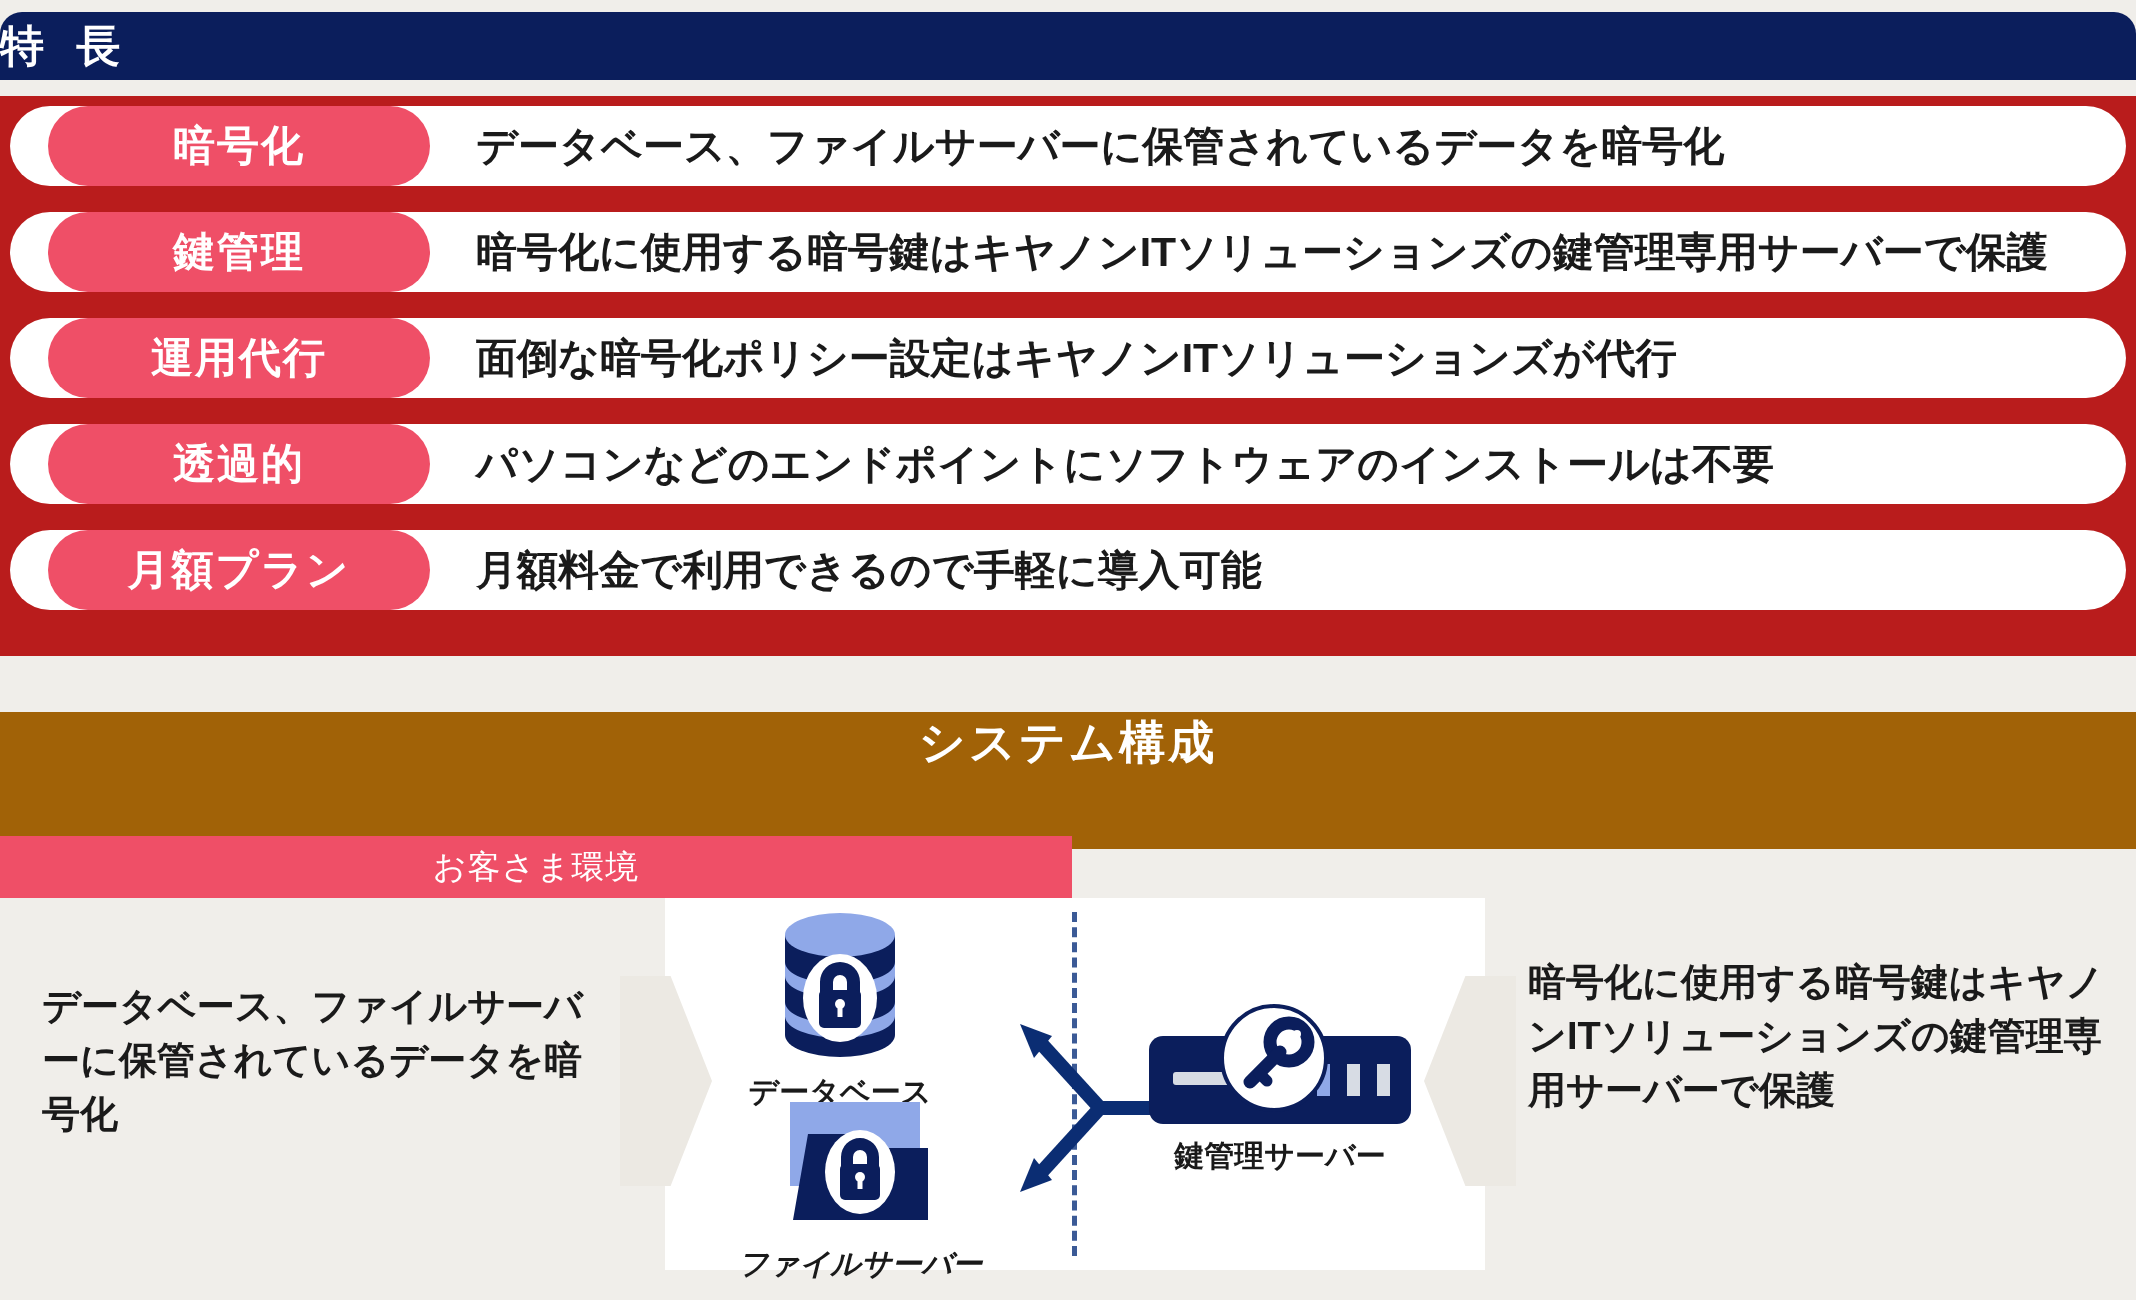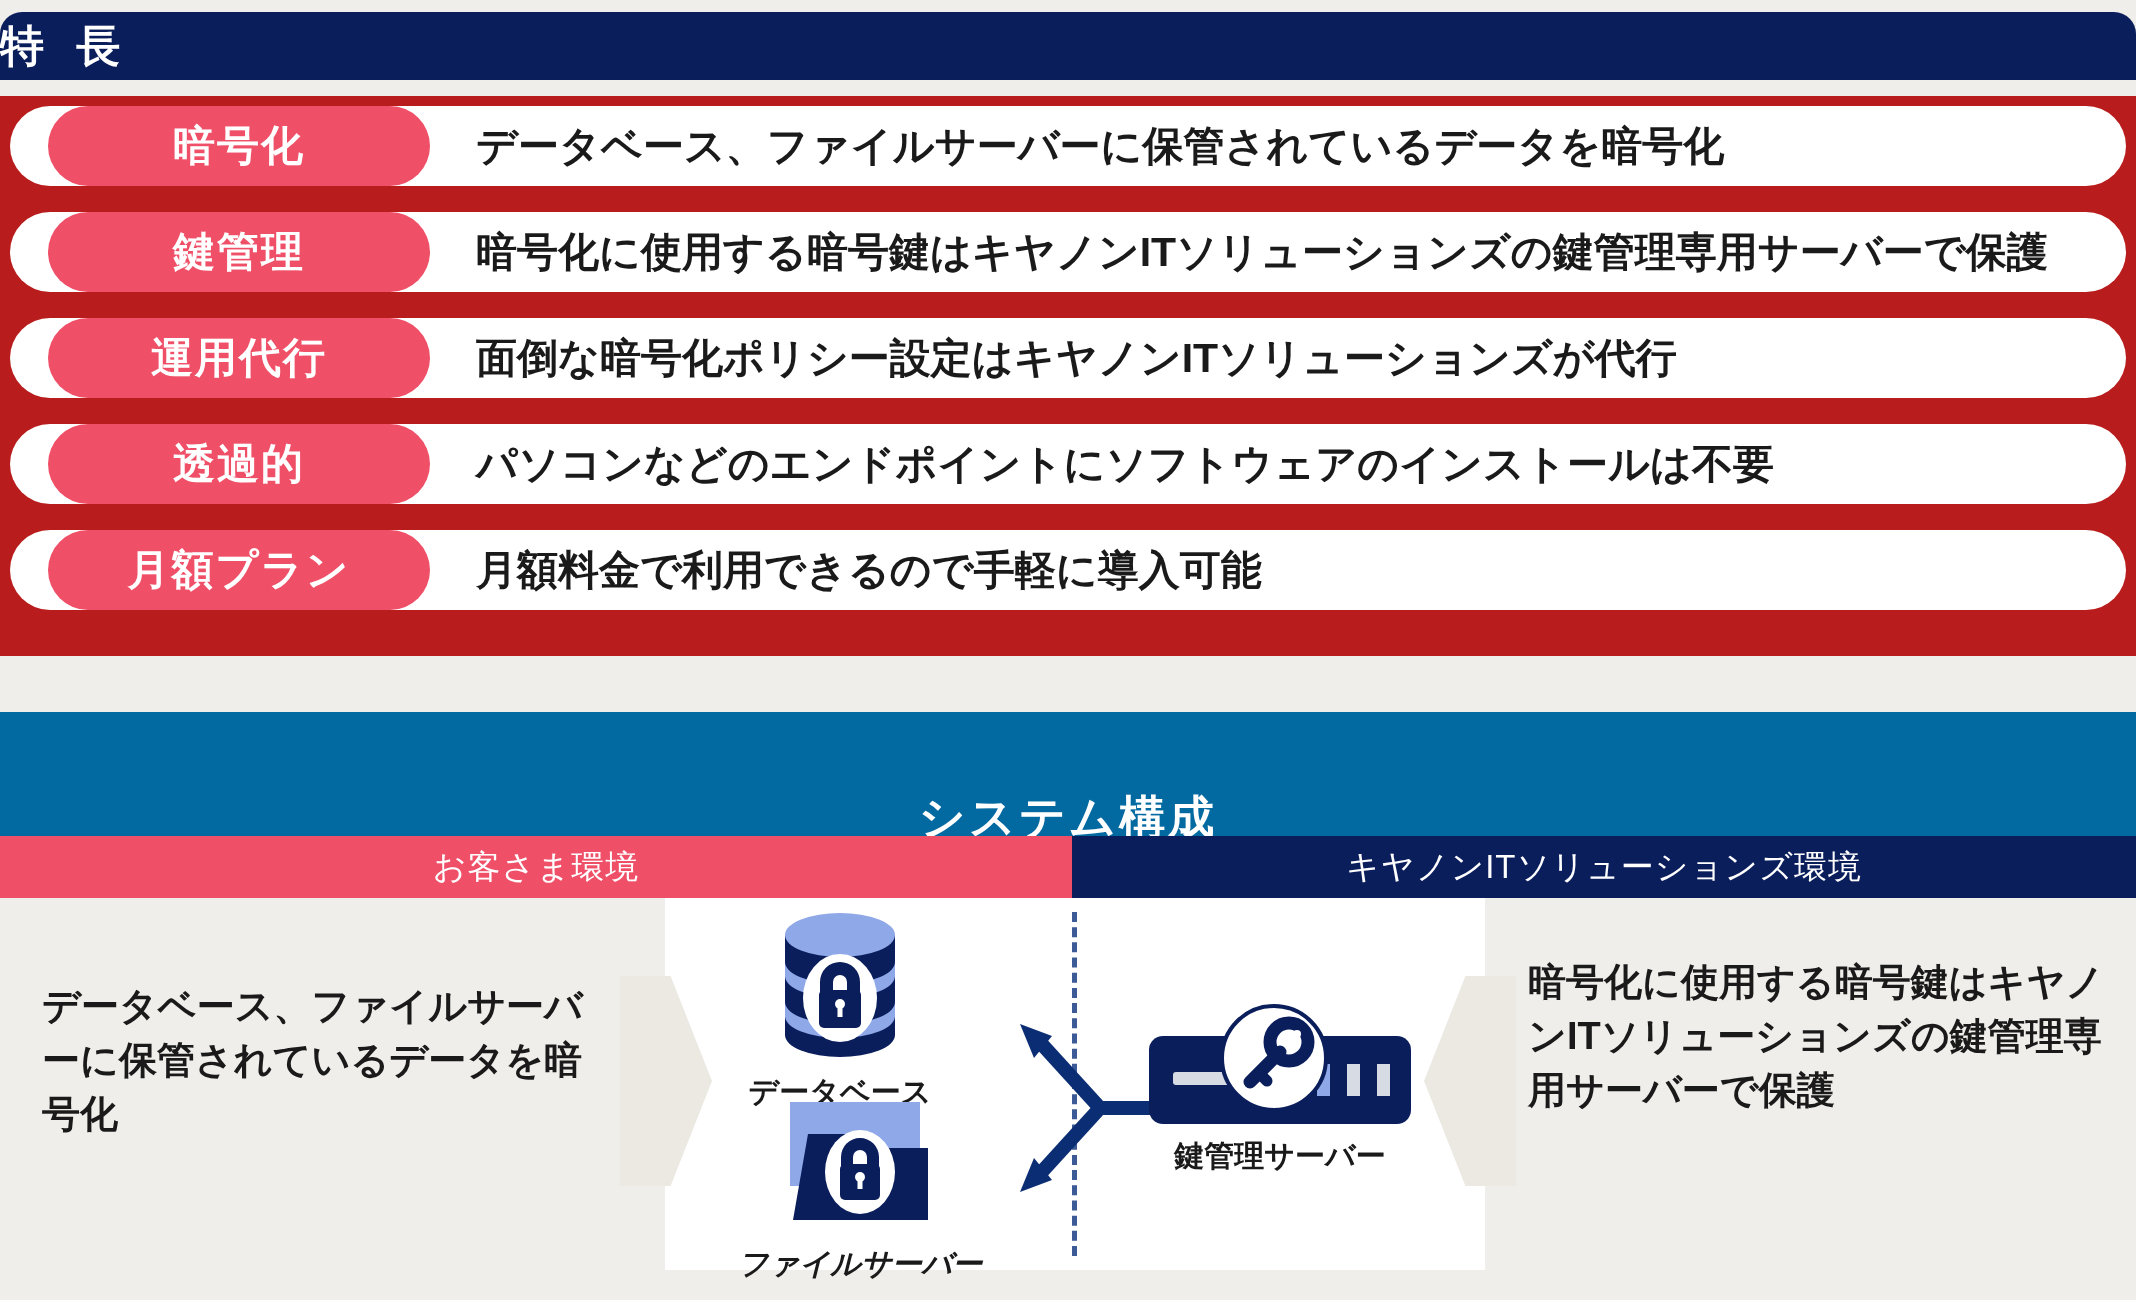--- a/index.html
+++ b/index.html
@@ -49,22 +49,22 @@
     color:#1a1a1a;font-size:41px;font-weight:bold;
     white-space:nowrap;
   }
 
   
   .system-card{
     position:absolute;left:0;top:712px;width:2136px;height:588px;
   }
   .system-header{
     position:absolute;left:0;top:0;width:2136px;height:137px;
-    background:#0369a1;
-    display:flex;align-items:flex-end;justify-content:center;
+    background:#a16207;
+    display:flex;align-items:flex-start;justify-content:center;
   }
   .system-header-title{
     color:#ffffff;font-size:46px;font-weight:bold;letter-spacing:3px;
   }
   .env-bar{
     position:absolute;top:124px;height:62px;
     display:flex;align-items:center;justify-content:center;
     color:#ffffff;font-size:33px;font-weight:normal;letter-spacing:1px;
   }
   .env-bar.left{left:0;width:1072px;background:#ef4f67;}
@@ -157,23 +157,20 @@
 </section>
 
 <section class="system-card">
 
   <div class="system-header">
     <span class="system-header-title">システム構成</span>
   </div>
 
   <div class="env-bar left">
     <span>お客さま環境</span>
-  </div>
-  <div class="env-bar right">
-    <span>キヤノンITソリューションズ環境</span>
   </div>
 
   <div class="diagram">
 
     <div class="diagram-panel"></div>
     <div class="divider"></div>
 
     <div class="chev left"></div>
     <div class="chev right"></div>
 

